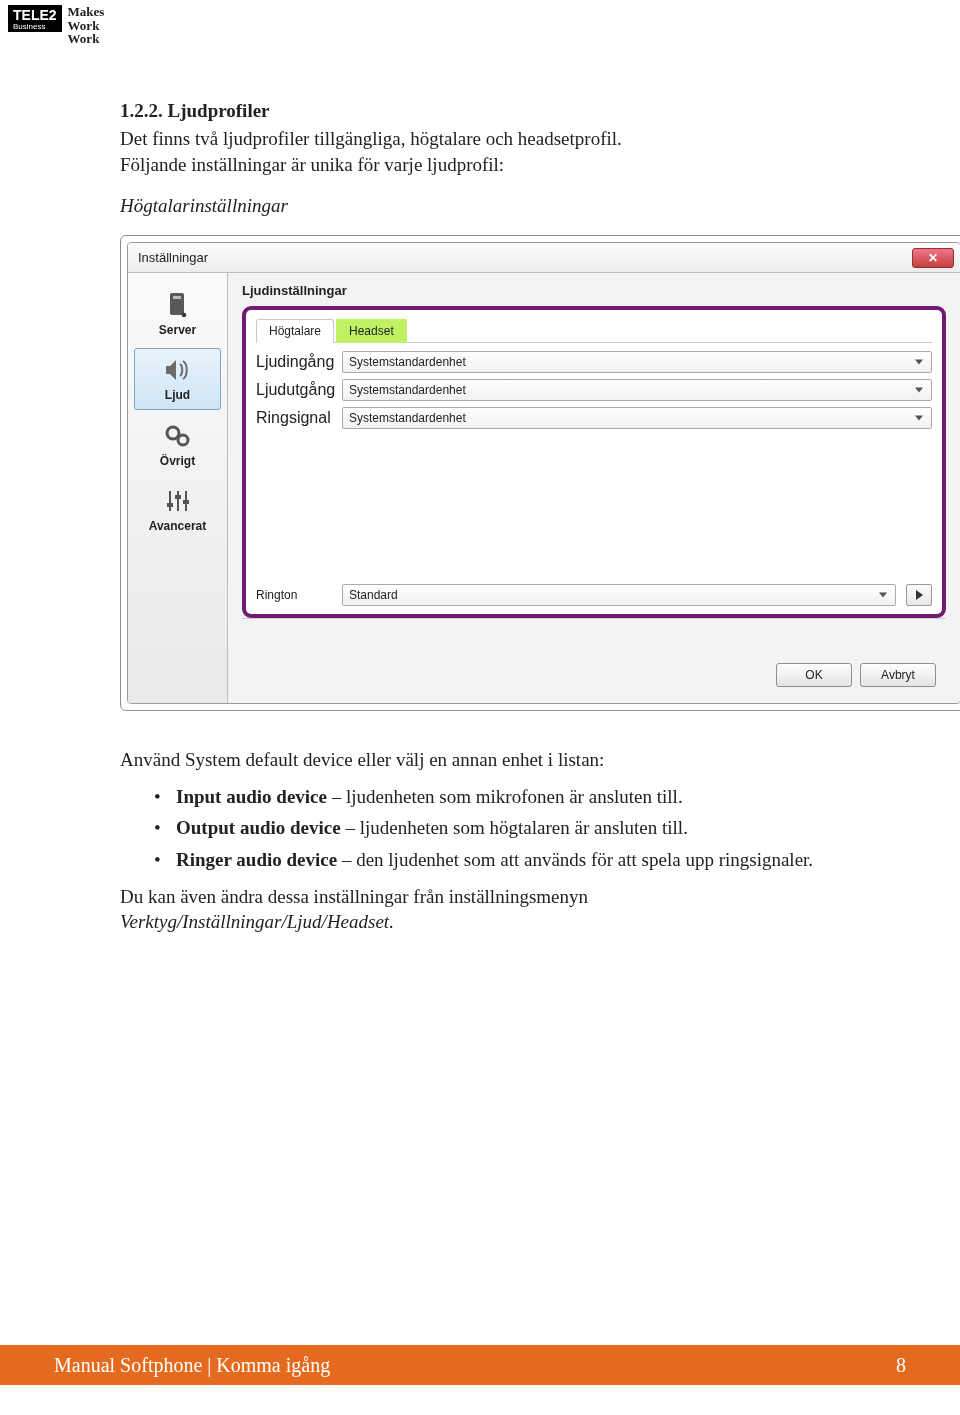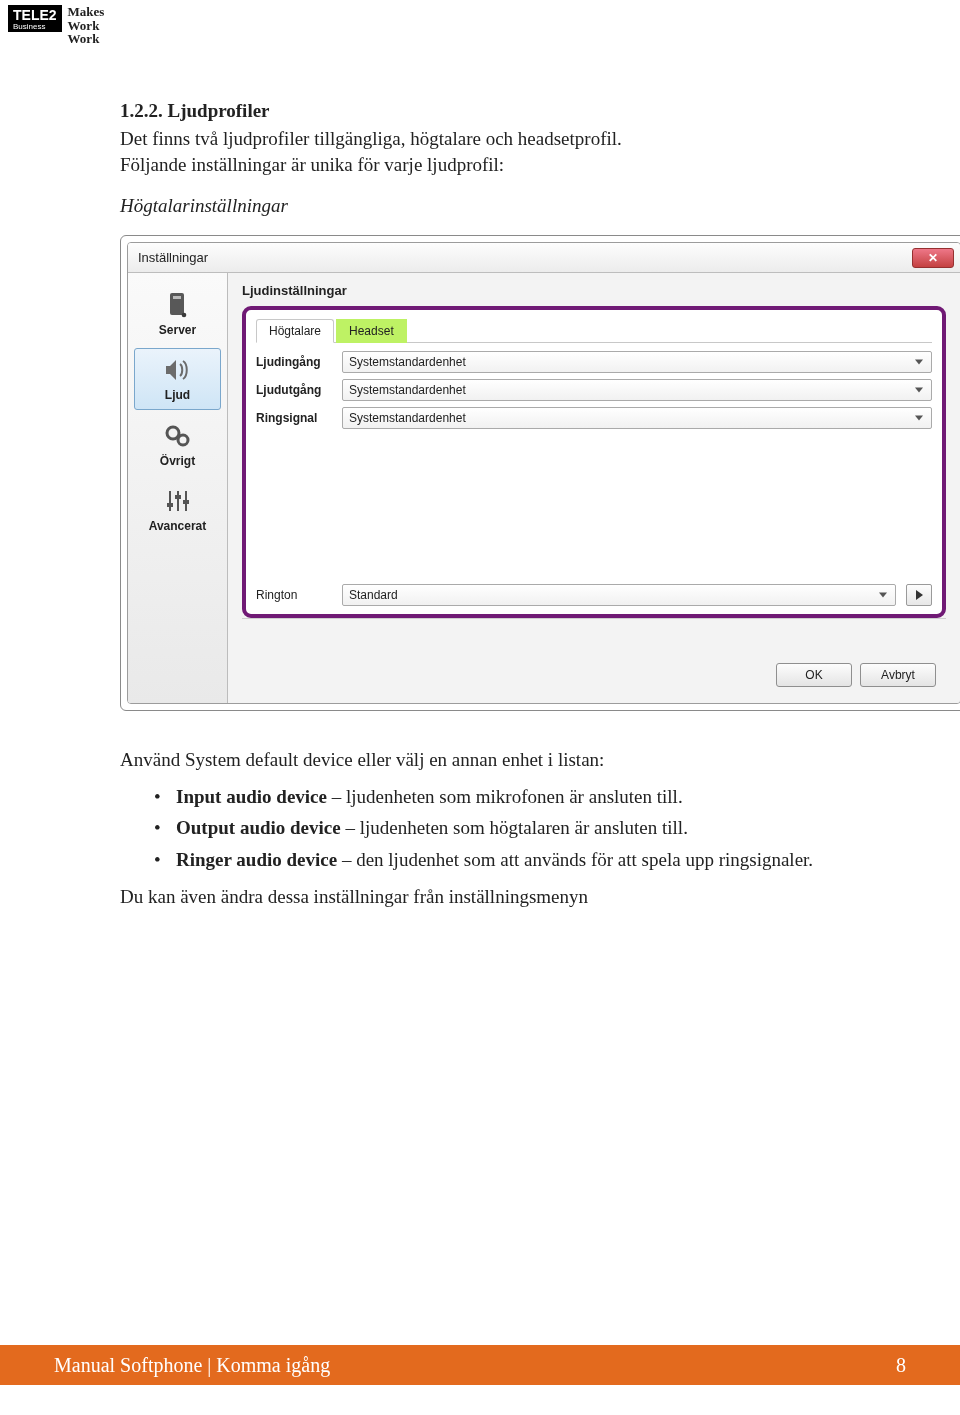--- a/index.html
+++ b/index.html
@@ -178,22 +178,21 @@
     border-radius: 3px 3px 0 0;
   }
   .form-rows { }
   .form-row {
     display: flex;
     align-items: center;
     margin-bottom: 6px;
   }
   .form-row label {
     width: 86px;
-    font-size: 12px;
-    font-weight: bold;
+    font-size: 16px;
   }
   .combo {
     flex: 1;
     height: 22px;
     border: 1px solid #aaa;
     border-radius: 2px;
     background: linear-gradient(#fff,#f1f1f1);
     display: flex;
     align-items: center;
     padding: 0 6px;
@@ -415,19 +414,20 @@
   </div>
 
   <div class="para">Använd System default device eller välj en annan enhet i listan:</div>
   <ul class="list">
     <li><b>Input audio device</b><span> – ljudenheten som mikrofonen är ansluten till.</span></li>
     <li><b>Output audio device</b><span> – ljudenheten som högtalaren är ansluten till.</span></li>
     <li><b>Ringer audio device</b><span> – den ljudenhet som att används för att spela upp ringsignaler.</span></li>
   </ul>
   <div class="para">
     <span>Du kan även ändra dessa inställningar från inställningsmenyn</span><br>
+    <i>Verktyg/Inställningar/Ljud/Headset.</i>
   </div>
 </div>
 
 <div class="footer">
   <span>Manual Softphone | Komma igång</span>
   <span class="pg">8</span>
 </div>
 
 </body></html>

